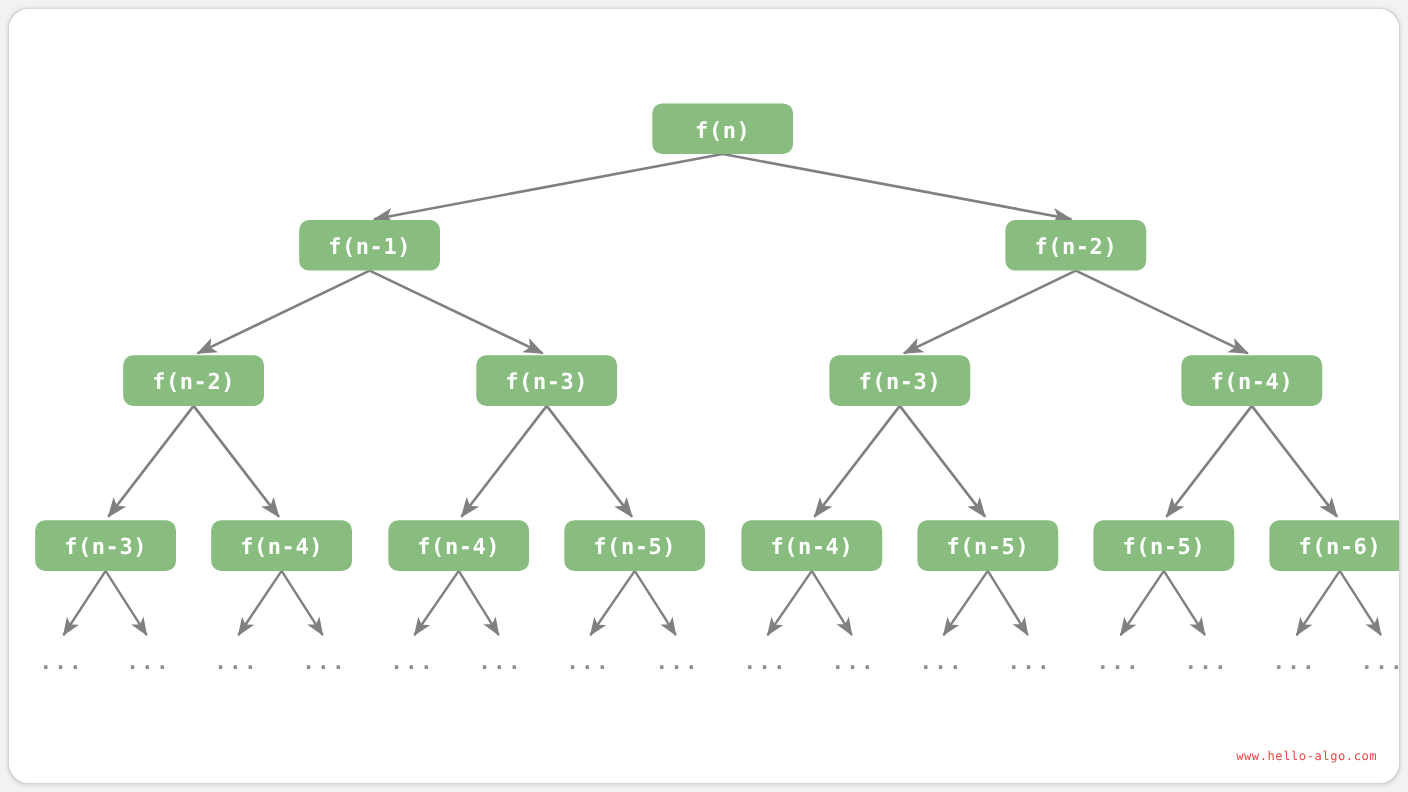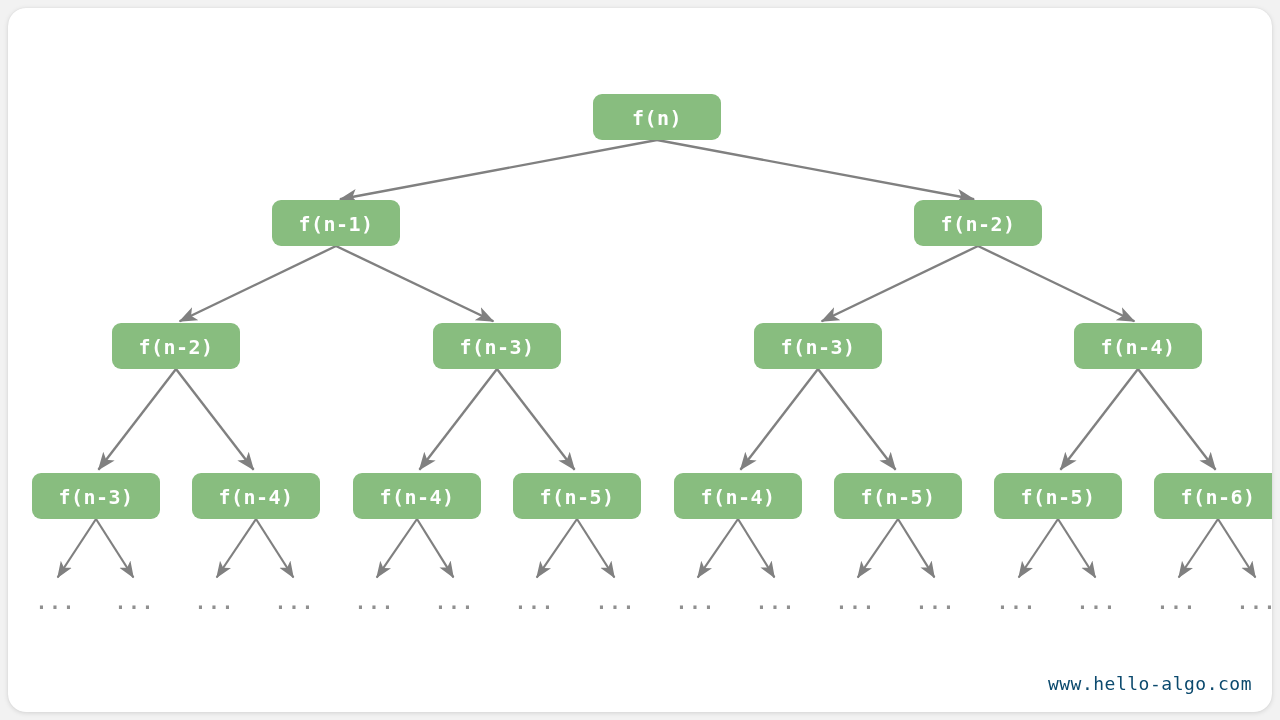--- a/index.html
+++ b/index.html
@@ -55,23 +55,23 @@
     font-size: 19px;
     font-weight: bold;
     text-anchor: middle;
     dominant-baseline: central;
     letter-spacing: 2px;
   }
   .watermark {
     position: absolute;
     right: 20px;
     bottom: 18px;
-    color: #0c4a6e;
-    font-family: "DejaVu Sans Mono", monospace;
-    font-size: 18px;
+    color: #ef4444;
+    font-family: "DejaVu Sans Mono", monospace;
+    font-size: 11px;
     letter-spacing: 0.5px;
     white-space: nowrap;
   }
 </style>
 </head>
 <body>
 
 <div id="card">
   <svg id="tree-svg" width="1264" height="704" viewBox="-8 -8 1264 704">
     <defs>

